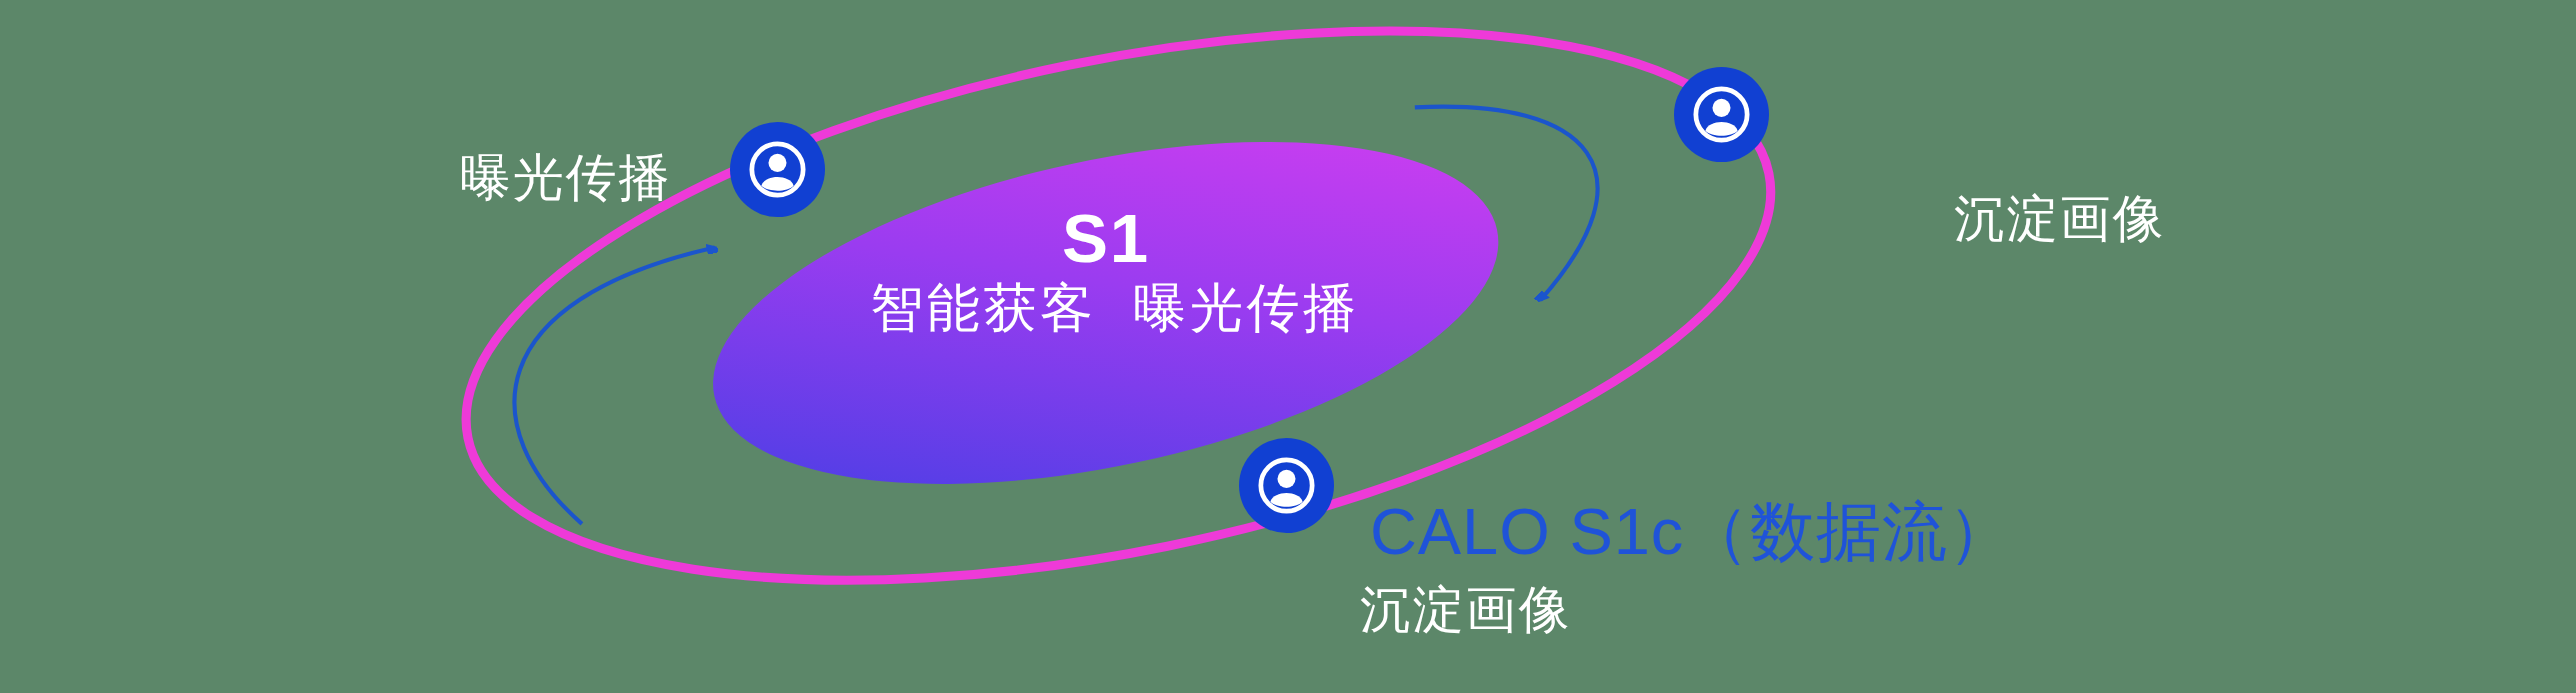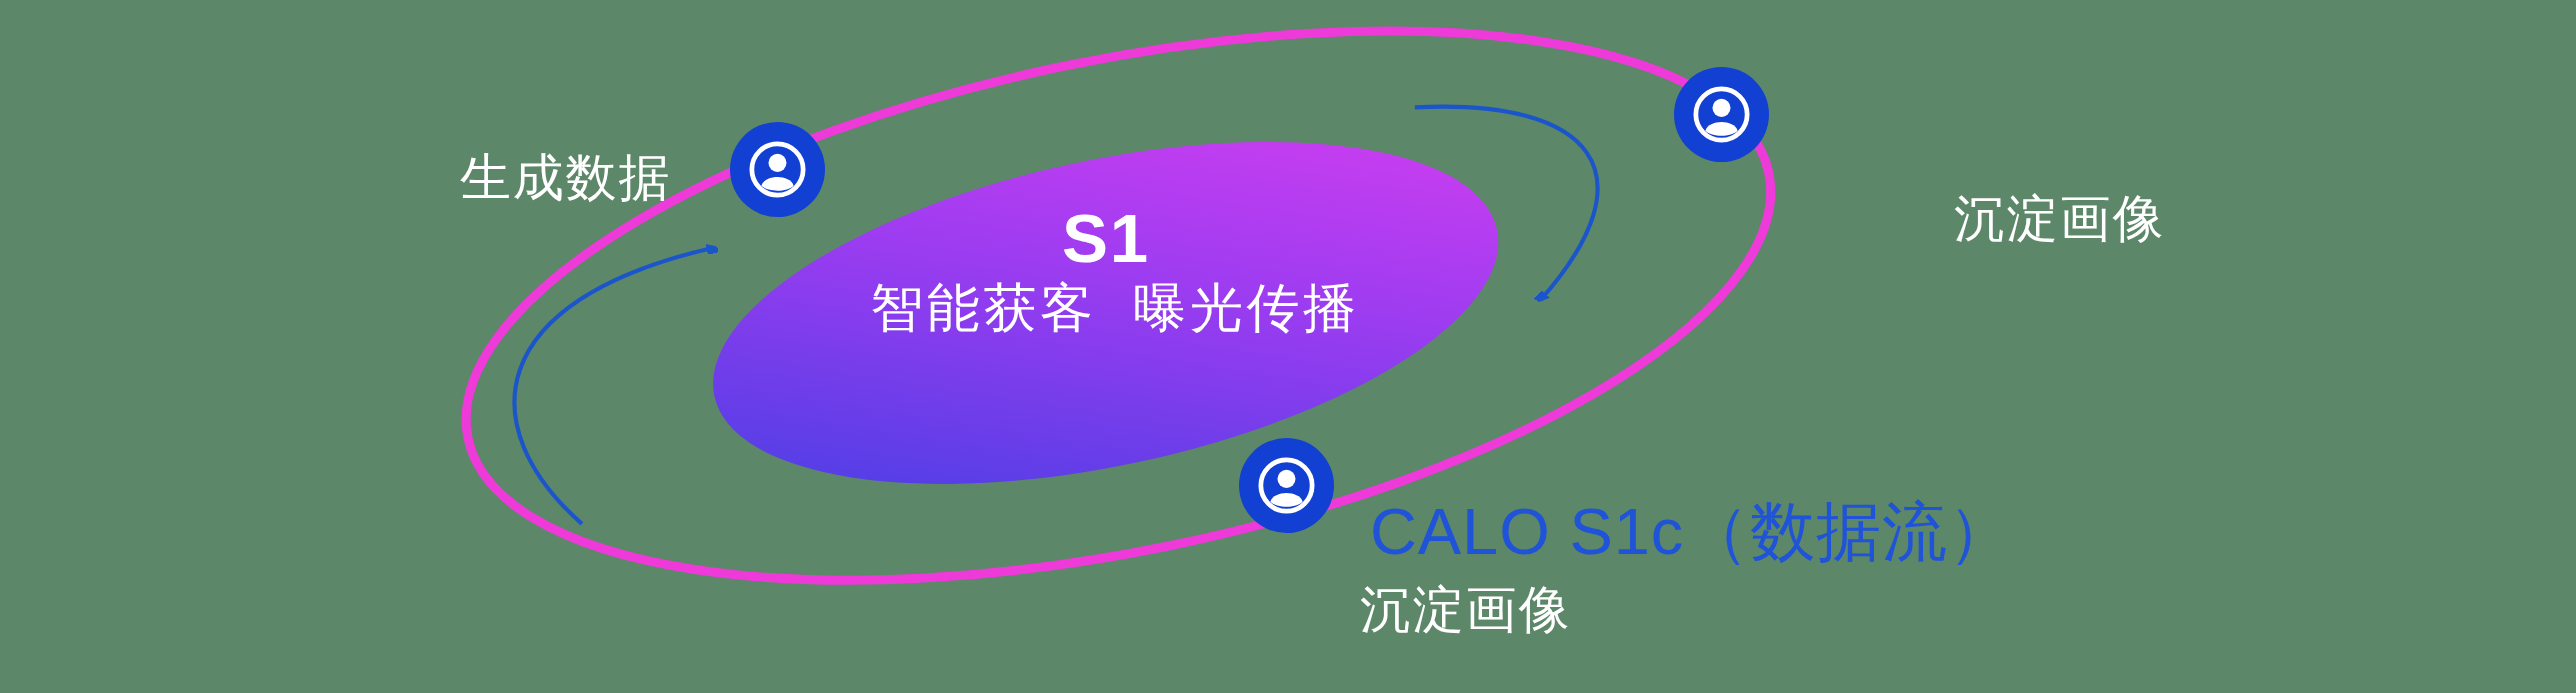--- a/index.html
+++ b/index.html
@@ -108,21 +108,21 @@
 
   <div class="node" style="left:1239px; top:438px;">
     <svg viewBox="0 0 100 100">
       <circle cx="50" cy="50" r="50" fill="#1140d2"></circle>
       <circle cx="50" cy="50" r="27" fill="none" stroke="#ffffff" stroke-width="5"></circle>
       <circle cx="50" cy="43" r="9.5" fill="#ffffff"></circle>
       <path d="M33,67 C37,55 63,55 67,67 C60,74 40,74 33,67 Z" fill="#ffffff"></path>
     </svg>
   </div>
 
-  <div class="txt label-white" style="left:460px; top:144px;">生成数据</div>
+  <div class="txt label-white" style="left:460px; top:144px;">曝光传播</div>
 
   <div class="txt label-white" style="left:1954px; top:185px;">沉淀画像</div>
 
   <div class="txt label-blue" style="left:1370px; top:464px;margin-top:24px;">CALO S1c（数据流）</div>
   <div class="txt label-white" style="left:1360px; top:576px;">沉淀画像</div>
 
 </div>
 
 
 </body></html>

